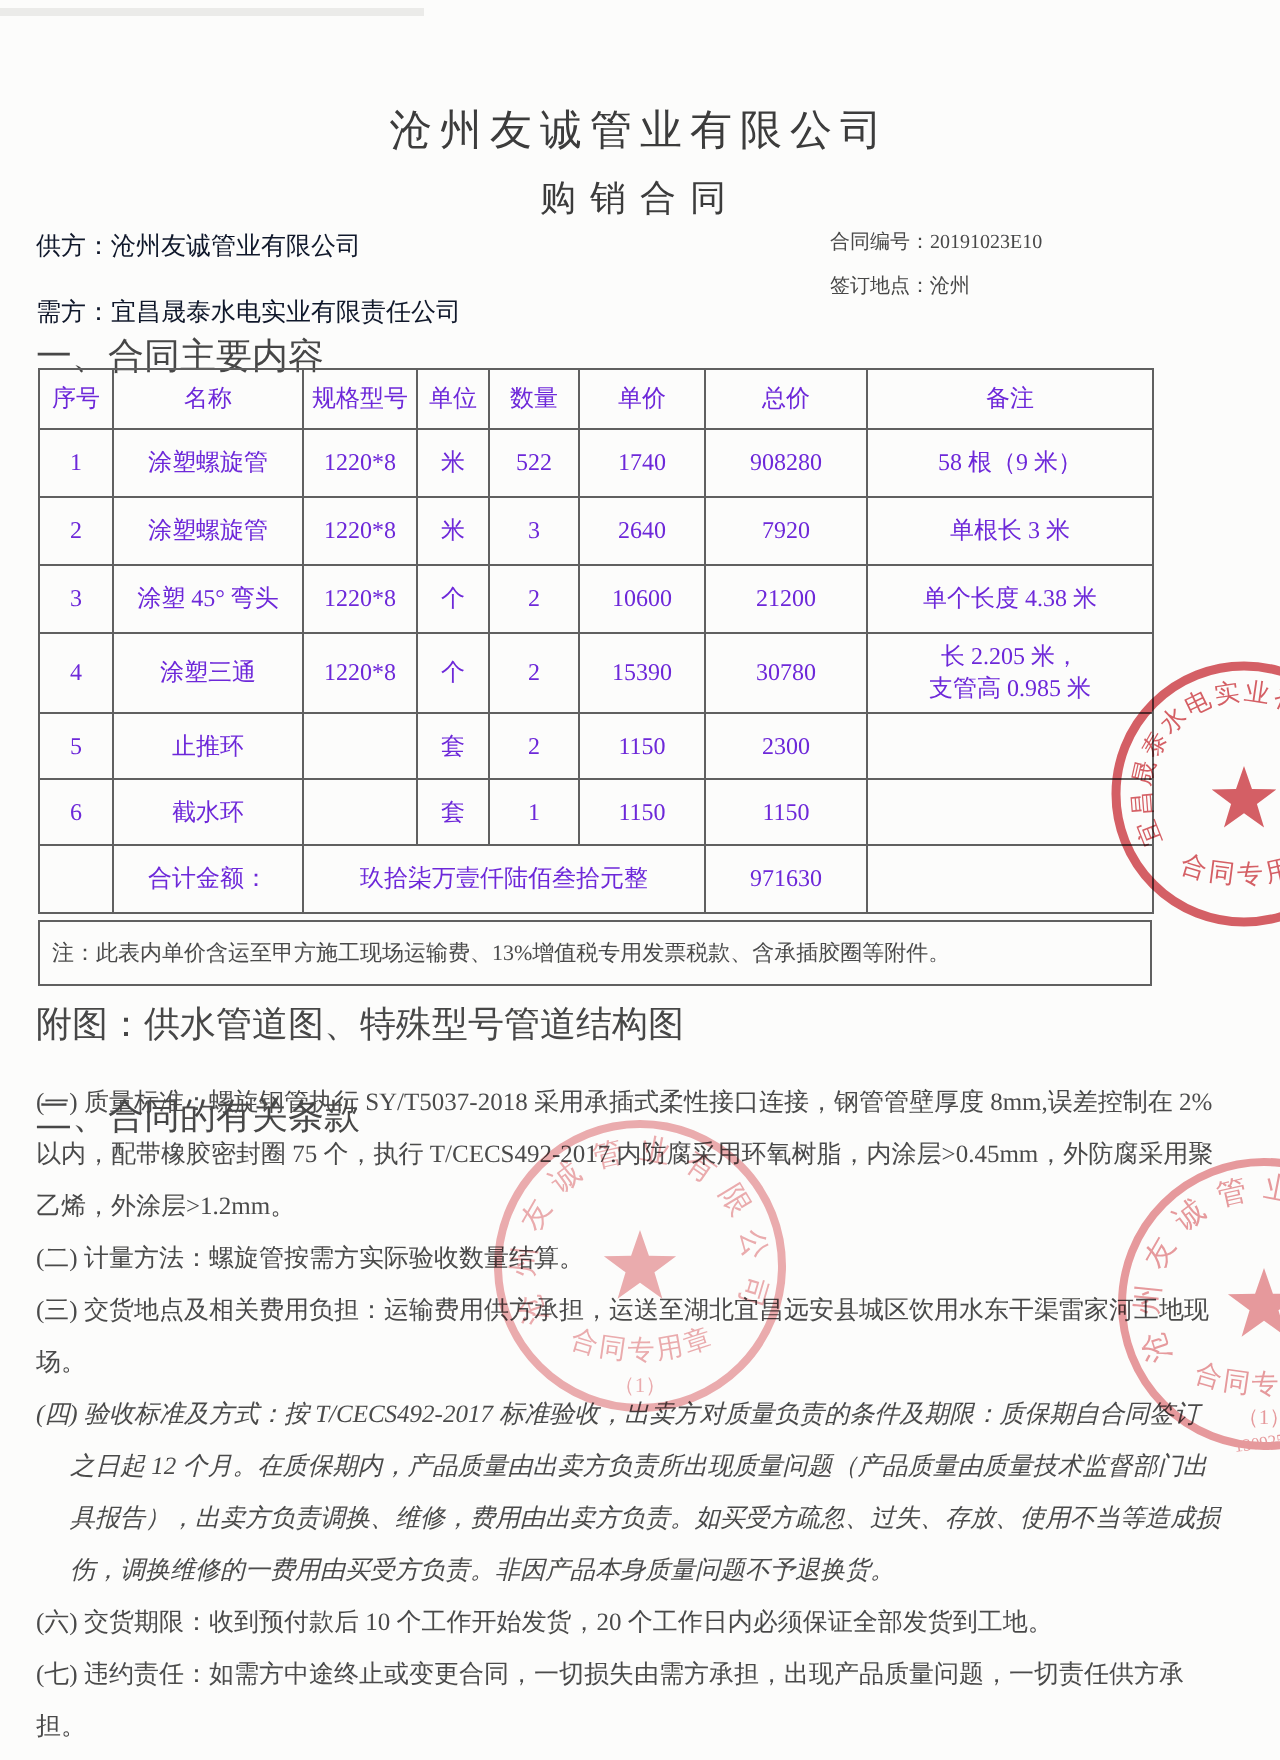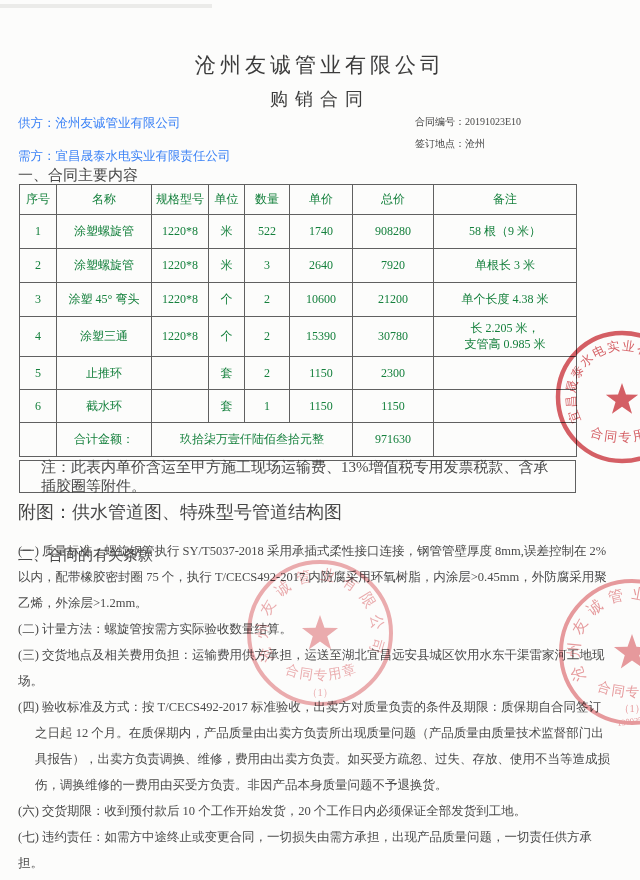--- a/index.html
+++ b/index.html
@@ -16,51 +16,51 @@
   .title {
     position: absolute; top: 51px; left: 0; width: 100%;
     text-align: center; font-size: 21px; letter-spacing: 4px;
     color: #3c3c3c; font-weight: 500;
   }
   .subtitle {
     position: absolute; top: 87px; left: 0; width: 100%;
     text-align: center; font-size: 18px; letter-spacing: 7px;
     color: #3c3c3c; font-weight: 500;
   }
-  .party { position: absolute; left: 18px; font-size: 12.5px; color: #3b82f6; }
+  .party { position: absolute; left: 18px; font-size: 12.5px; color: #0f172a; }
   .supplier-line { top: 115px; }
   .buyer-line { top: 148px; }
   .meta { position: absolute; left: 415px; top: 111px; font-size: 10px; line-height: 22px; color: #474747; }
-  .sec-title { position: absolute; left: 18px; font-size: 15px; color: #474747; }
+  .sec-title { position: absolute; left: 18px; font-size: 18px; color: #474747; }
   .sec1 { top: 166px; }
   .sec2 { top: 546px; }
   table.items {
     position: absolute; left: 19px; top: 184px; width: 557px;
     border-collapse: collapse; table-layout: fixed;
-    font-size: 12px; color: #15803d; border-radius: 20px;
+    font-size: 12px; color: #6d28d9; border-radius: 20px;
   }
   table.items th, table.items td {
     border: 1px solid #606060; text-align: center; vertical-align: middle;
     padding: 1px 2px; font-weight: normal;
   }
   tr.rh { height: 30px; }
   tr.r1, tr.r2, tr.r3 { height: 34px; }
   tr.r4 { height: 40px; }
   tr.r5, tr.r6 { height: 33px; }
   tr.rt { height: 34px; }
   td.remark { white-space: pre-line; line-height: 1.3; }
   .note-box {
     position: absolute; left: 19px; top: 460px; width: 557px; height: 33px;
     border: 1px solid #606060; display: flex; align-items: center;
-    font-size: 15px; padding: 0 21px; color: #4a4a4a;
+    font-size: 11px; padding: 0 6px; color: #4a4a4a;
   }
   .attach { position: absolute; left: 18px; top: 500px; font-size: 18px; color: #474747; }
   .clauses { position: absolute; left: 18px; top: 538px; width: 594px; font-size: 12.5px; line-height: 26px; color: #4a4a4a; }
   .clause { margin: 0; }
-  .clause.hang { padding-left: 17px; text-indent: -17px; }
+  .clause.hang { padding-left: 17px; text-indent: -17px; font-style: italic; }
   .stamp { position: absolute; mix-blend-mode: multiply; pointer-events: none; }
   .stamp-buyer { left: 522px; top: 297px; opacity: 0.82; }
   .stamp-supplier { left: 220px; top: 533px; opacity: 0.45; }
   .stamp-supplier2 { left: 532px; top: 552px; opacity: 0.55; }
   .stamp text { font-family: "Liberation Serif", "DejaVu Serif", serif; }
 </style>
 </head>
 <body>
 
 <div class="page">

